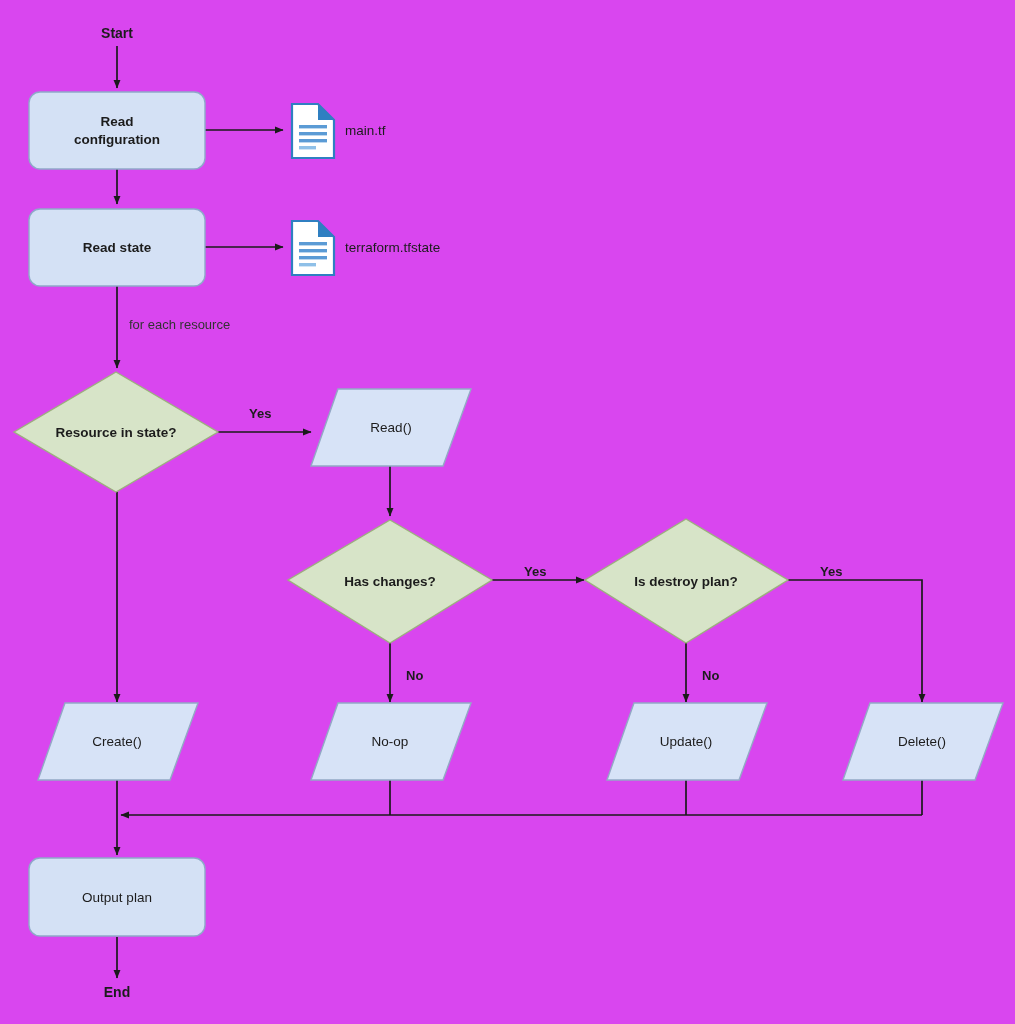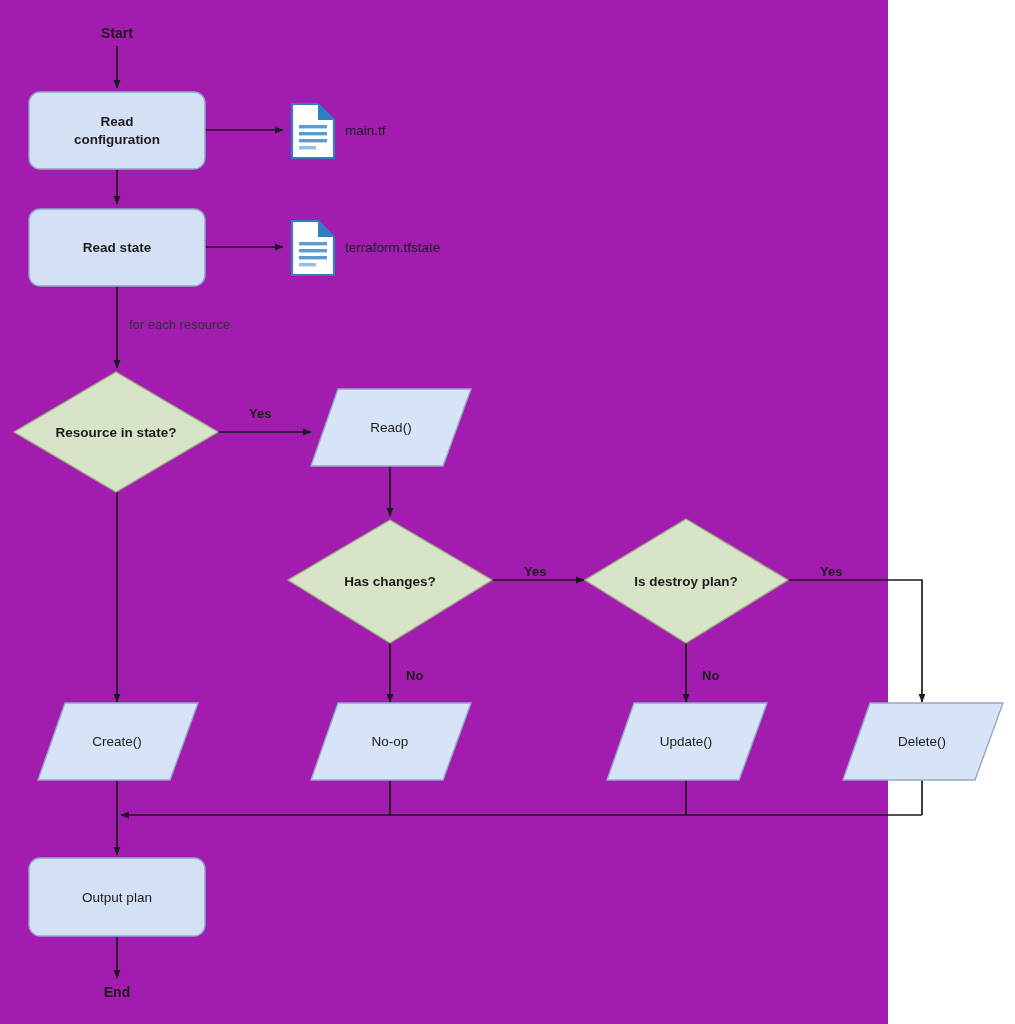--- a/index.html
+++ b/index.html
@@ -9,23 +9,23 @@
     background: #ffffff;
   }
   body {
     font-family: "Liberation Sans", sans-serif;
     width: 1015px;
     height: 1024px;
     overflow: hidden;
   }
   #diagram-root {
     position: relative;
-    width: 888px;
+    width: 1015px;
     height: 1024px;
-    background: #a21caf;
+    background: #d946ef;
   }
   svg.flow-canvas {
     display: block;
     width: 1015px;
     height: 1024px;
   }
   .node-shape {
     stroke-width: 1.4px;
   }
   .shape-process {

